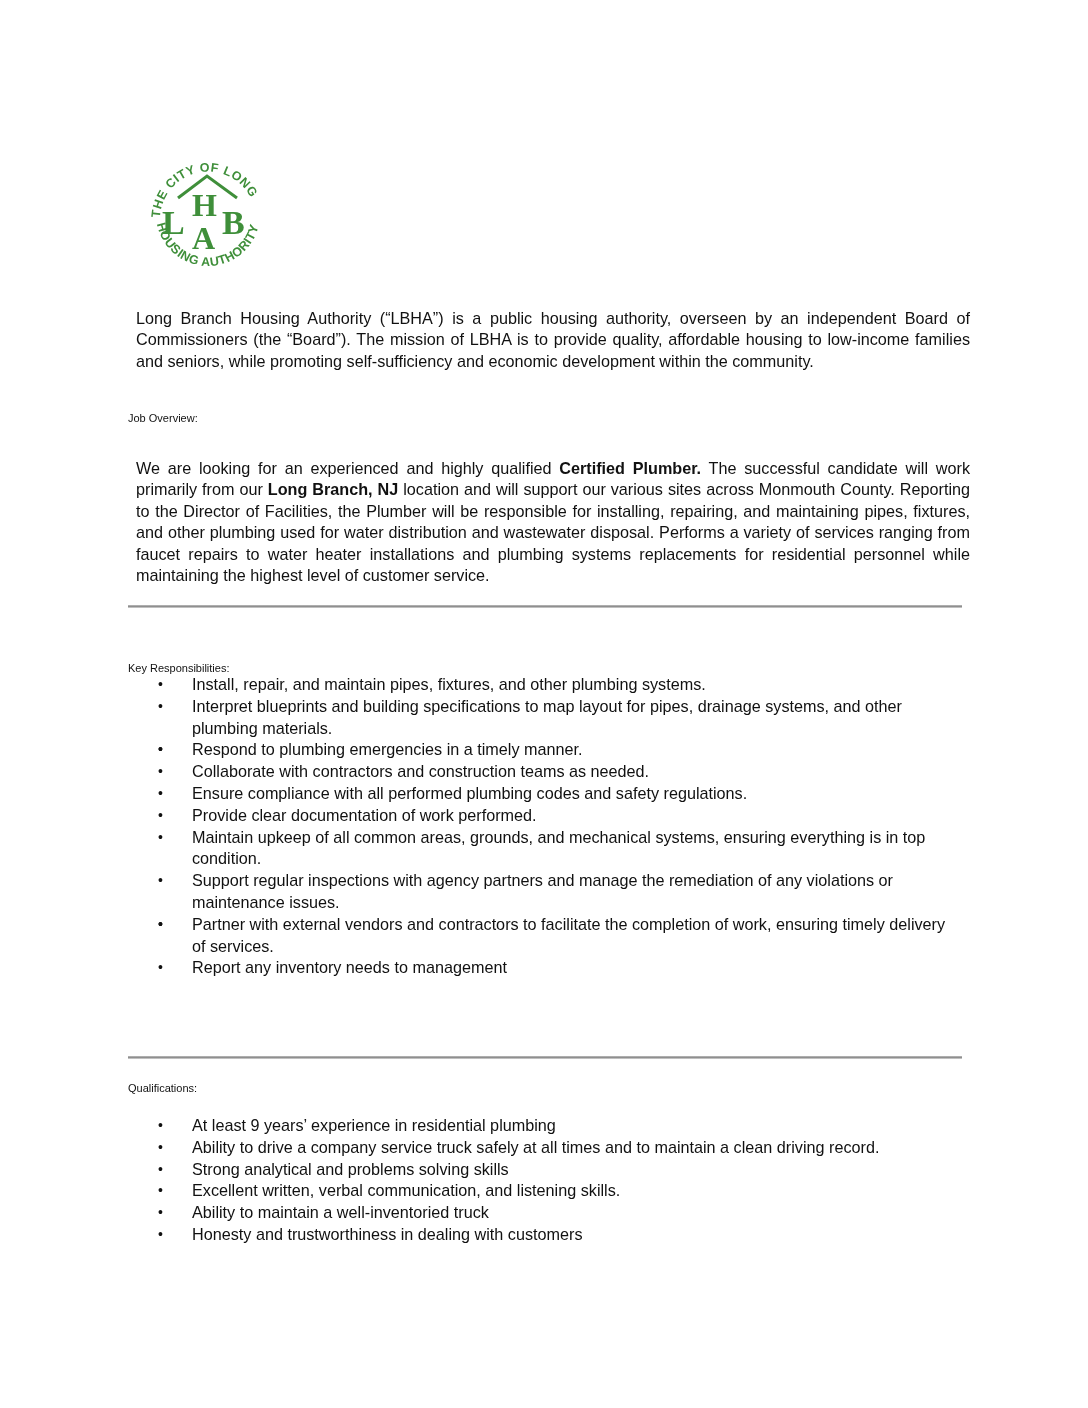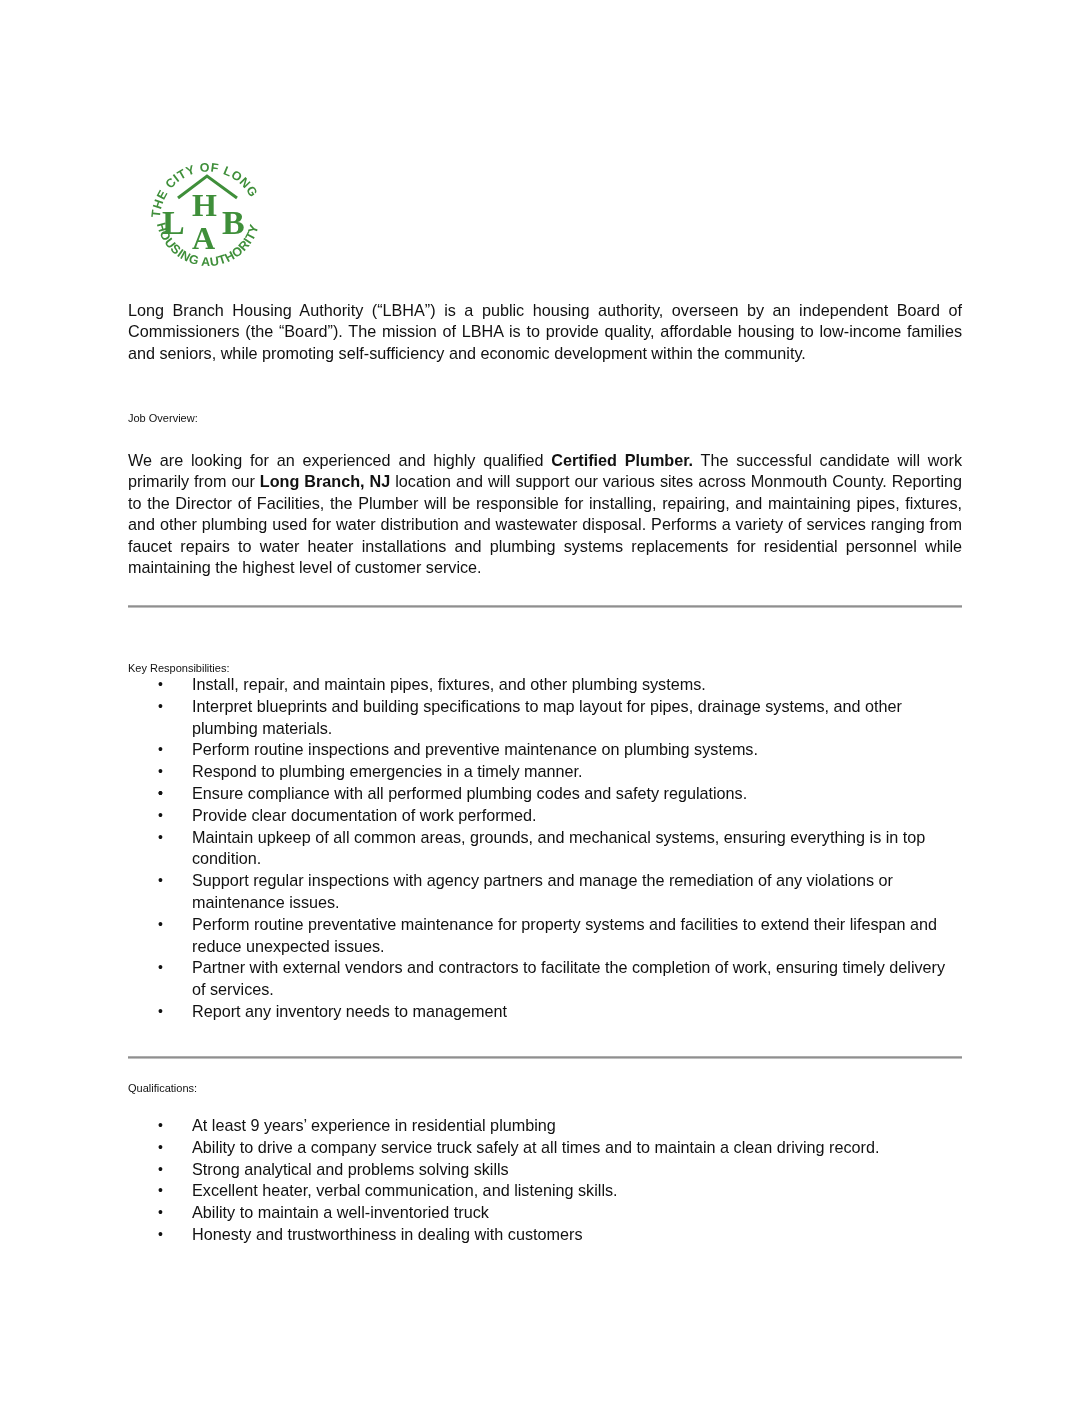--- a/index.html
+++ b/index.html
@@ -1,20 +1,20 @@
 <!DOCTYPE html>
 <html><head>
 <meta charset="utf-8">
 <style>
   html, body { margin:0; padding:0; background:#ffffff; }
   body { width:1088px; height:1408px; position:relative; overflow:hidden;
          font-family:"Liberation Sans", sans-serif; color:#111; }
   .page { position:absolute; left:128px; top:0; width:834px; }
   .logo { position:absolute; left:142px; top:146px; width:130px; height:130px; }
-  .p { font-size:16.2px; line-height:21.4px; text-align:justify; margin:0; }
+  .p { font-size:16.2px; line-height:21.4px; text-align:justify; margin:8px; }
   .intro { position:absolute; top:300px; left:0; width:834px; }
   .h { font-size:11px; font-weight:normal; margin:0; line-height:21px; }
   .h-overview { position:absolute; top:408px; }
   .overview { position:absolute; top:450px; left:0; width:834px; }
   .divider { position:absolute; left:0; width:834px; height:3px;
              background:linear-gradient(#bdbdbd,#8f8f8f,#d8d8d8); }
   .d1 { top:605px; }
   .d2 { top:1056px; }
   .h-resp { position:absolute; top:658px; }
   .h-qual { position:absolute; top:1078px; }
@@ -52,36 +52,36 @@
 
   <h3 class="h h-overview">Job Overview:</h3>
   <p class="p overview"><span>We are looking for an experienced and highly qualified </span><b>Certified Plumber.</b><span> The successful candidate will work primarily from our </span><b>Long Branch, NJ</b><span> location and will support our various sites across Monmouth County. Reporting to the Director of Facilities, the Plumber will be responsible for installing, repairing, and maintaining pipes, fixtures, and other plumbing used for water distribution and wastewater disposal. Performs a variety of services ranging from faucet repairs to water heater installations and plumbing systems replacements for residential personnel while maintaining the highest level of customer service.</span></p>
 
   <div class="divider d1"></div>
 
   <h3 class="h h-resp">Key Responsibilities:</h3>
   <ul class="list resp">
     <li><span class="bullet">•</span><span>Install, repair, and maintain pipes, fixtures, and other plumbing systems.</span></li>
     <li><span class="bullet">•</span><span>Interpret blueprints and building specifications to map layout for pipes, drainage systems, and other plumbing materials.</span></li>
-    <li><span class="bullet">•</span><span>Perform routine inspections and preventive maintenance on plumbing systems.</span></li>
+    <li><span class="bullet">•</span></li>
     <li><span class="bullet">•</span><span>Respond to plumbing emergencies in a timely manner.</span></li>
-    <li><span class="bullet">•</span></li>
+    <li><span class="bullet">•</span><span>Collaborate with contractors and construction teams as needed.</span></li>
     <li><span class="bullet">•</span><span>Ensure compliance with all performed plumbing codes and safety regulations.</span></li>
     <li><span class="bullet">•</span><span>Provide clear documentation of work performed.</span></li>
     <li><span class="bullet">•</span><span>Maintain upkeep of all common areas, grounds, and mechanical systems, ensuring everything is in top condition.</span></li>
     <li><span class="bullet">•</span><span>Support regular inspections with agency partners and manage the remediation of any violations or maintenance issues.</span></li>
-    <li><span class="bullet">•</span><span>Perform routine preventative maintenance for property systems and facilities to extend their lifespan and reduce unexpected issues.</span></li>
+    <li><span class="bullet">•</span></li>
     <li><span class="bullet">•</span><span>Partner with external vendors and contractors to facilitate the completion of work, ensuring timely delivery of services.</span></li>
     <li><span class="bullet">•</span><span>Report any inventory needs to management</span></li>
   </ul>
 
   <div class="divider d2"></div>
 
   <h3 class="h h-qual">Qualifications:</h3>
   <ul class="list qual">
     <li><span class="bullet">•</span><span>At least 9 years’ experience in residential plumbing</span></li>
     <li><span class="bullet">•</span><span>Ability to drive a company service truck safely at all times and to maintain a clean driving record.</span></li>
     <li><span class="bullet">•</span><span>Strong analytical and problems solving skills</span></li>
-    <li><span class="bullet">•</span><span>Excellent heater, verbal communication, and listening skills.</span></li>
+    <li><span class="bullet">•</span><span>Excellent written, verbal communication, and listening skills.</span></li>
     <li><span class="bullet">•</span><span>Ability to maintain a well-inventoried truck</span></li>
     <li><span class="bullet">•</span><span>Honesty and trustworthiness in dealing with customers</span></li>
   </ul>
 </div>
 
 </body></html>

